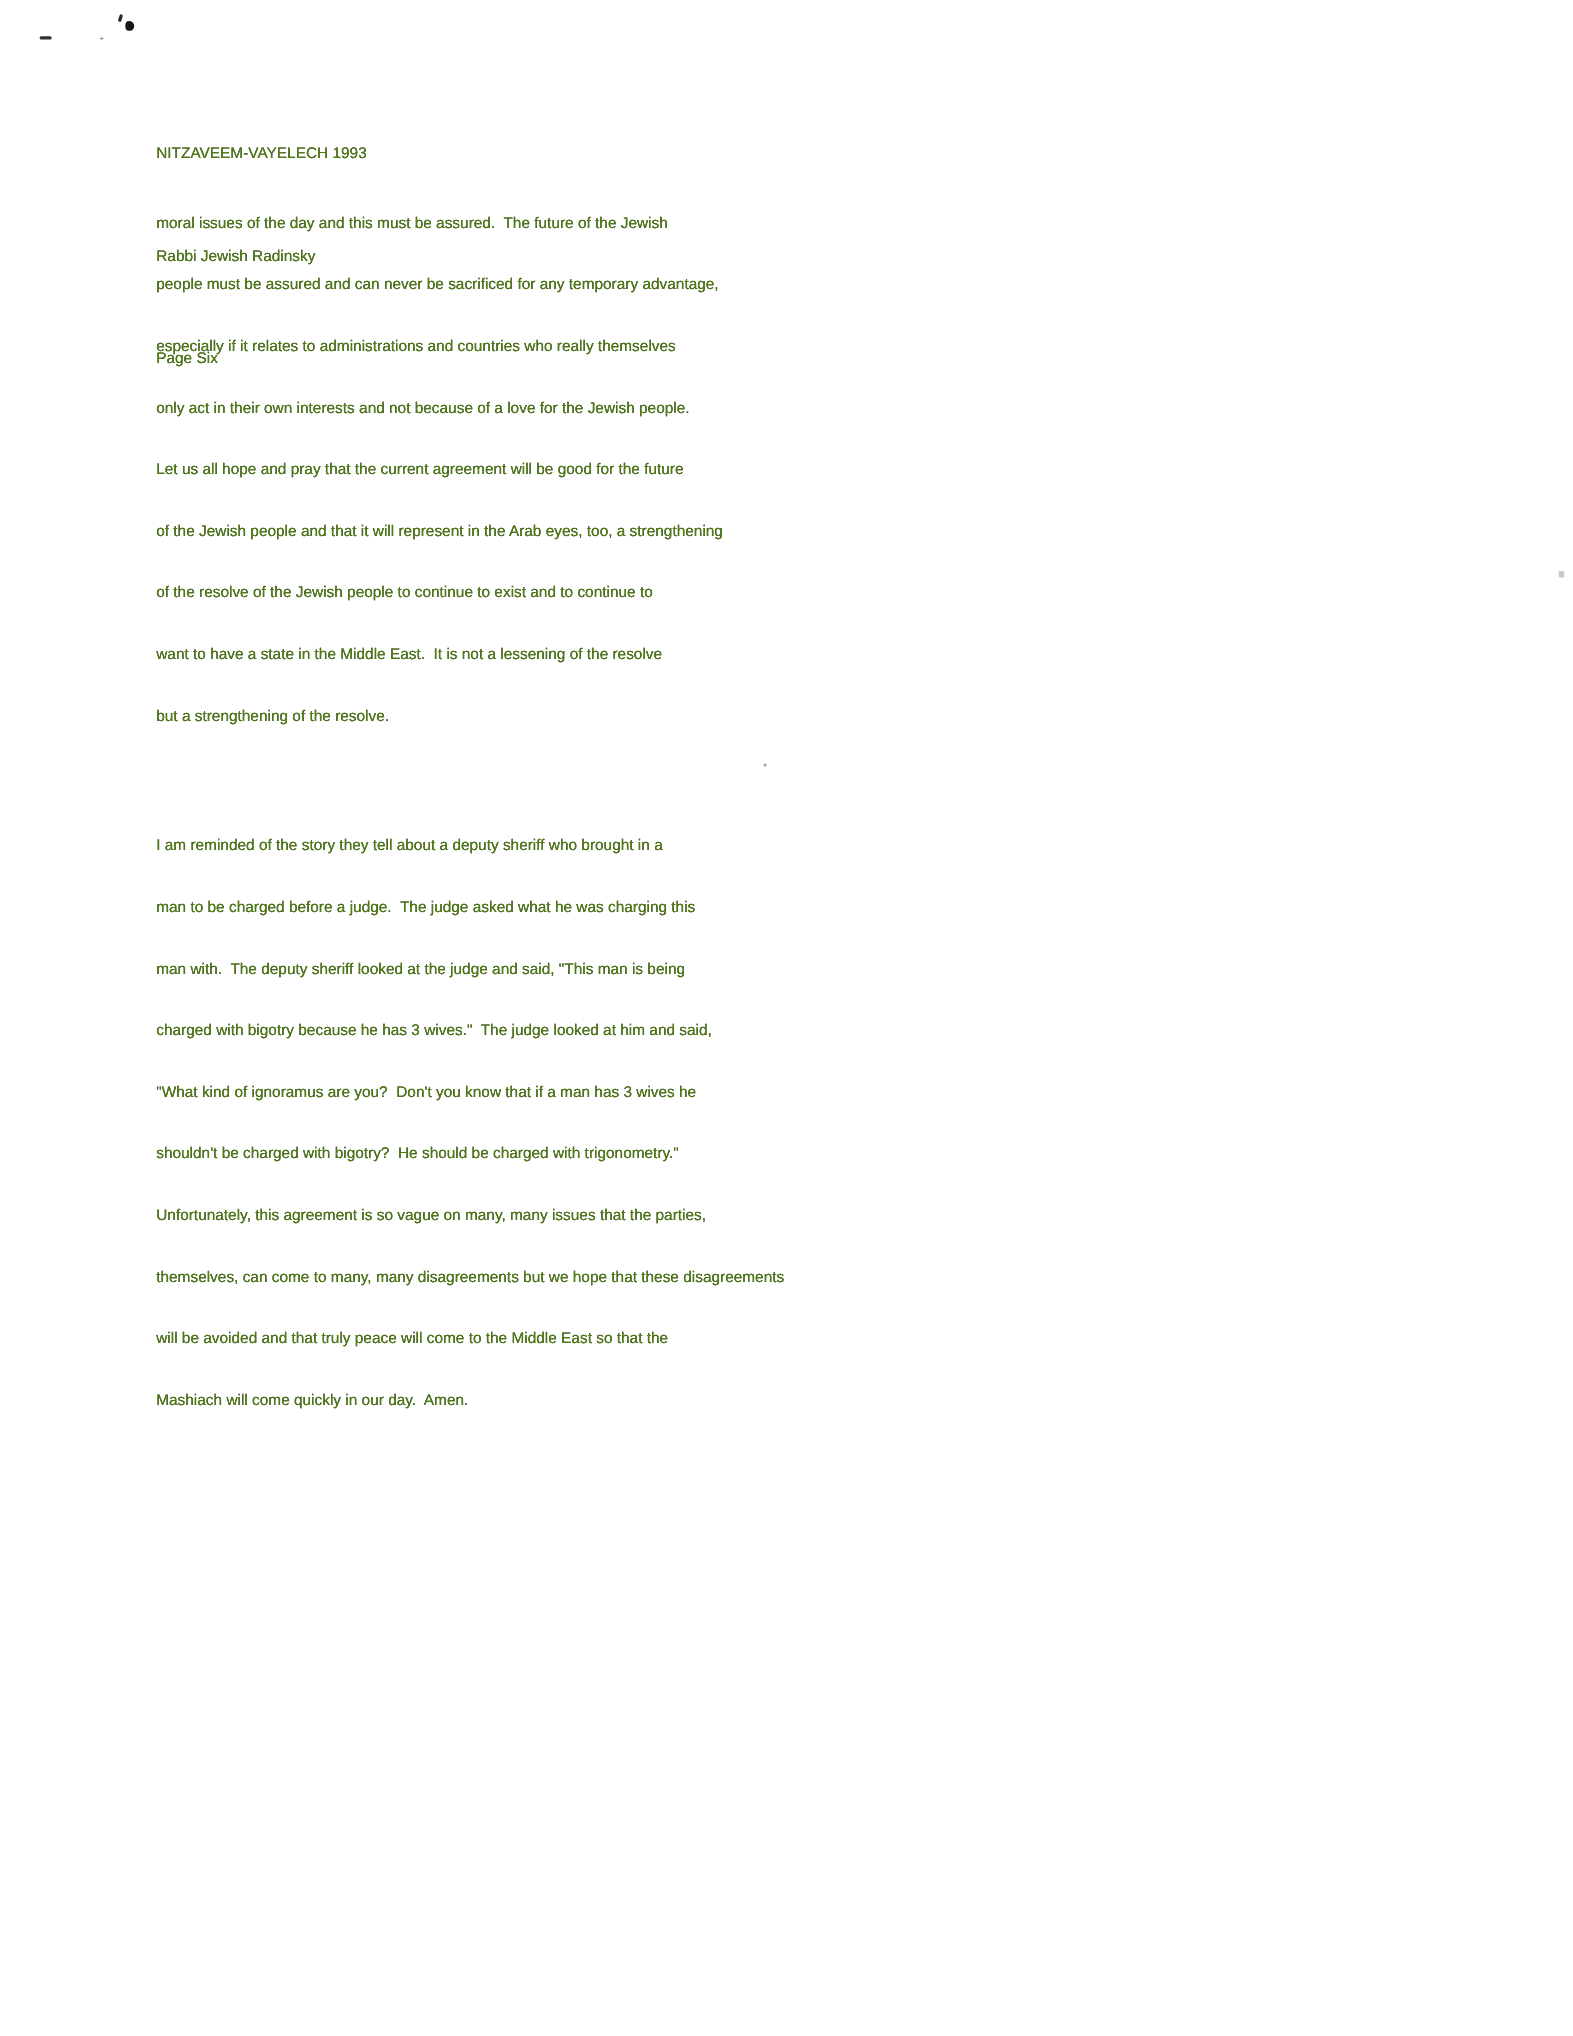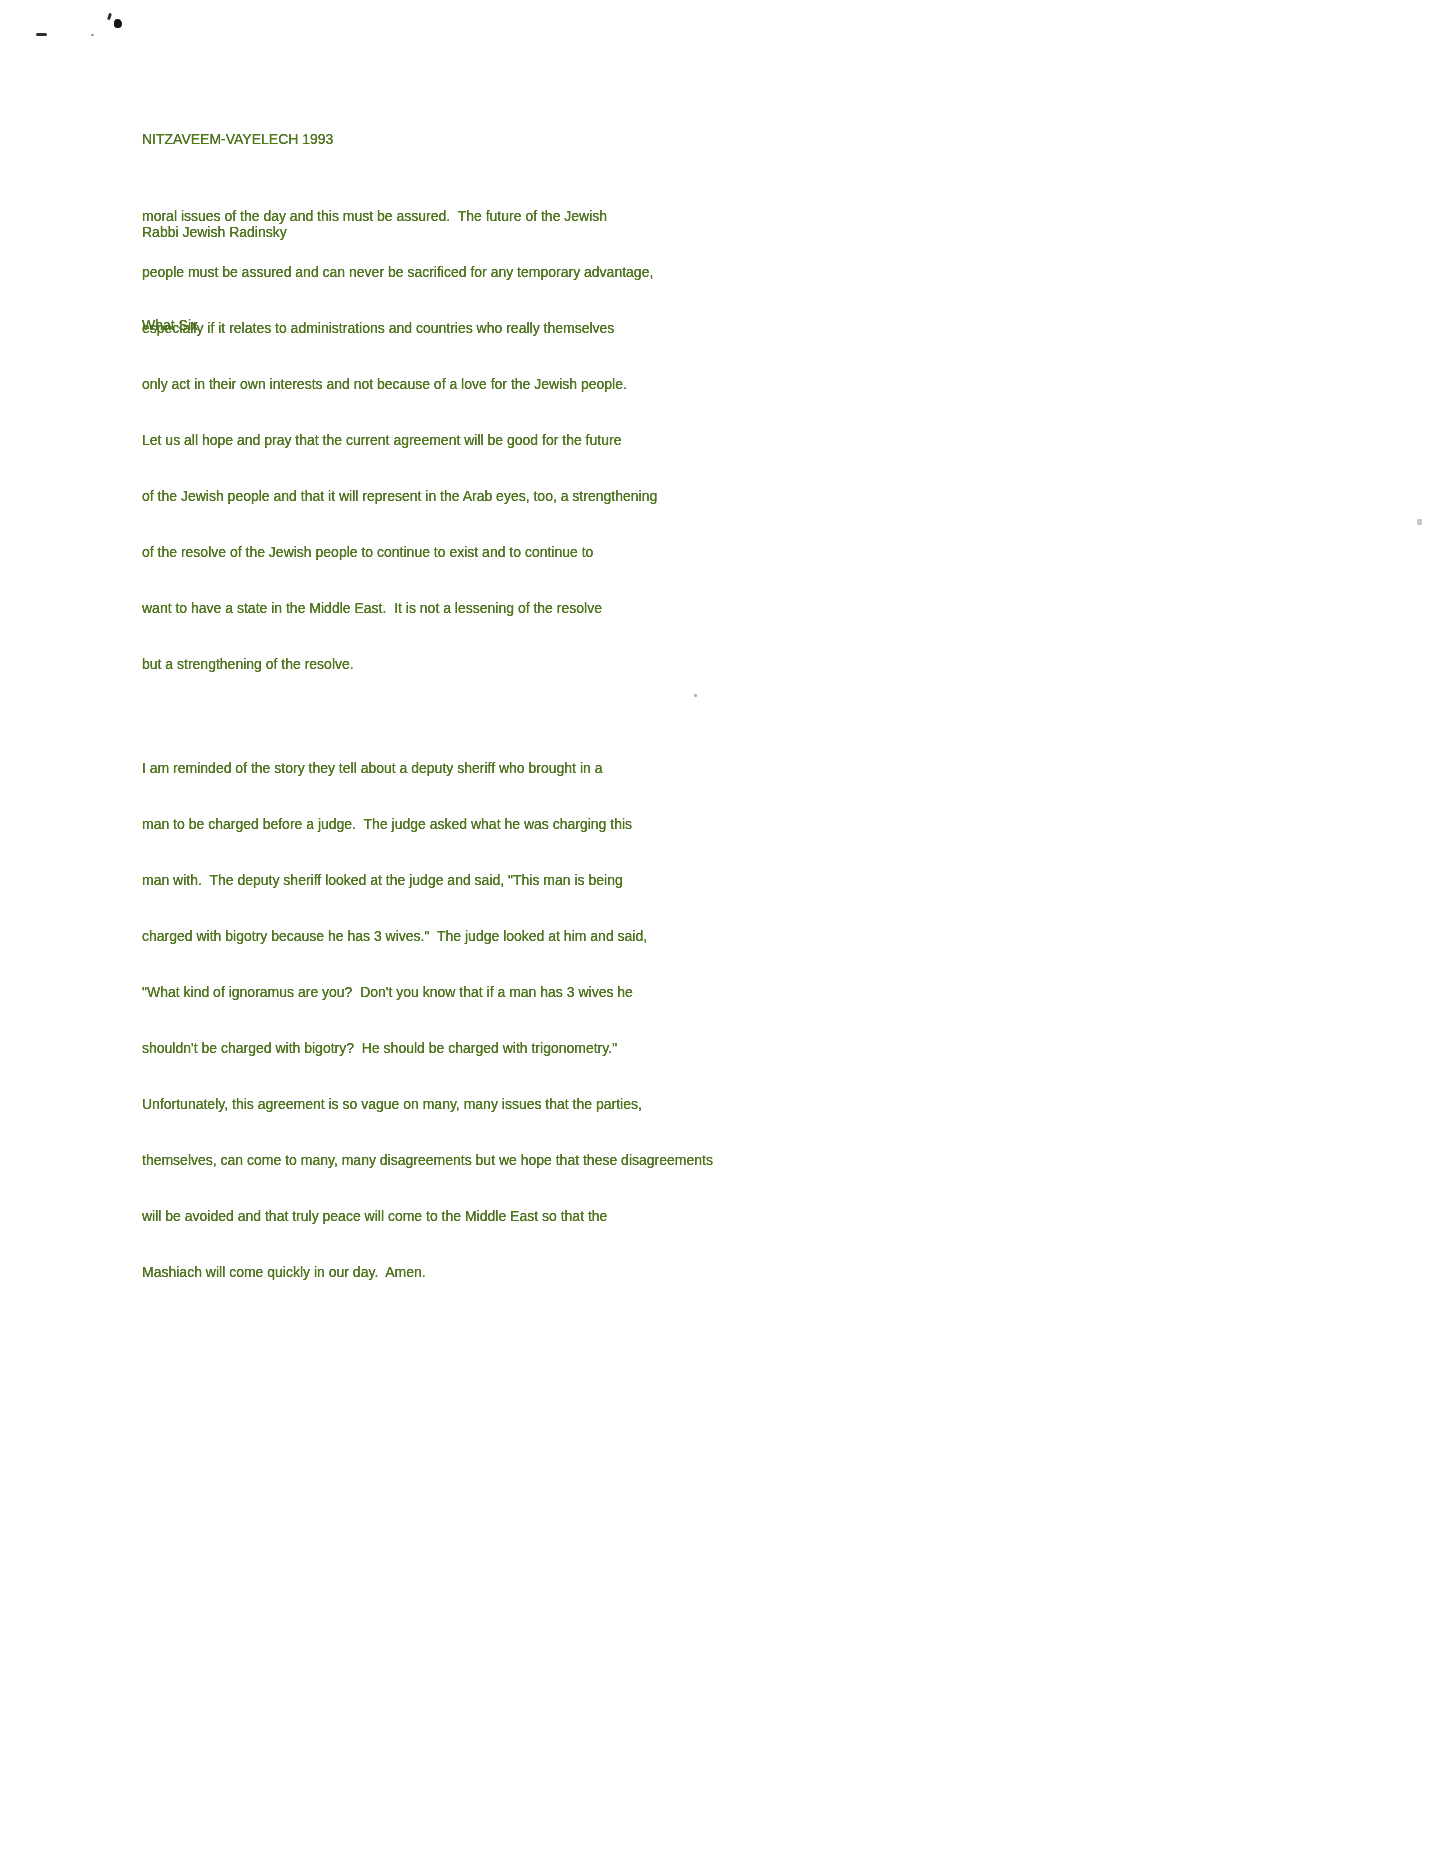--- a/index.html
+++ b/index.html
@@ -31,21 +31,21 @@
   }
   .paragraph {
     position: absolute;
     left: 142px;
   }
   .paragraph .line {
     height: 56px;
     line-height: 56px;
     white-space: pre;
   }
-  #para-0 { top: 188px; }
+  #para-0 { top: 174px; }
   #para-1 { top: 740px; }
 
   
   .artifact { position: absolute; }
   .speck-apostrophe {
     left: 108px; top: 13px;
     width: 3px; height: 7px;
     background: #2b2b2b;
     transform: rotate(18deg);
     border-radius: 2px;
@@ -89,21 +89,21 @@
   <div class="artifact speck-apostrophe"></div>
   <div class="artifact speck-blob"></div>
   <div class="artifact speck-dash"></div>
   <div class="artifact speck-dot-left"></div>
   <div class="artifact speck-dot-center"></div>
   <div class="artifact speck-right-margin"></div>
 
   <header class="doc-header typewriter">
     <div>NITZAVEEM-VAYELECH 1993</div>
     <div>Rabbi Jewish Radinsky</div>
-    <div>What Six</div>
+    <div>Page Six</div>
   </header>
 
   <main>
     <section class="paragraph typewriter" id="para-0"><div class="line">moral issues of the day and this must be assured.  The future of the Jewish</div><div class="line">people must be assured and can never be sacrificed for any temporary advantage,</div><div class="line">especially if it relates to administrations and countries who really themselves</div><div class="line">only act in their own interests and not because of a love for the Jewish people.</div><div class="line">Let us all hope and pray that the current agreement will be good for the future</div><div class="line">of the Jewish people and that it will represent in the Arab eyes, too, a strengthening</div><div class="line">of the resolve of the Jewish people to continue to exist and to continue to</div><div class="line">want to have a state in the Middle East.  It is not a lessening of the resolve</div><div class="line">but a strengthening of the resolve.</div></section>
     <section class="paragraph typewriter" id="para-1"><div class="line">I am reminded of the story they tell about a deputy sheriff who brought in a</div><div class="line">man to be charged before a judge.  The judge asked what he was charging this</div><div class="line">man with.  The deputy sheriff looked at the judge and said, "This man is being</div><div class="line">charged with bigotry because he has 3 wives."  The judge looked at him and said,</div><div class="line">"What kind of ignoramus are you?  Don't you know that if a man has 3 wives he</div><div class="line">shouldn't be charged with bigotry?  He should be charged with trigonometry."</div><div class="line">Unfortunately, this agreement is so vague on many, many issues that the parties,</div><div class="line">themselves, can come to many, many disagreements but we hope that these disagreements</div><div class="line">will be avoided and that truly peace will come to the Middle East so that the</div><div class="line">Mashiach will come quickly in our day.  Amen.</div></section>
   </main>
 
 </div>
 
 </body></html>

